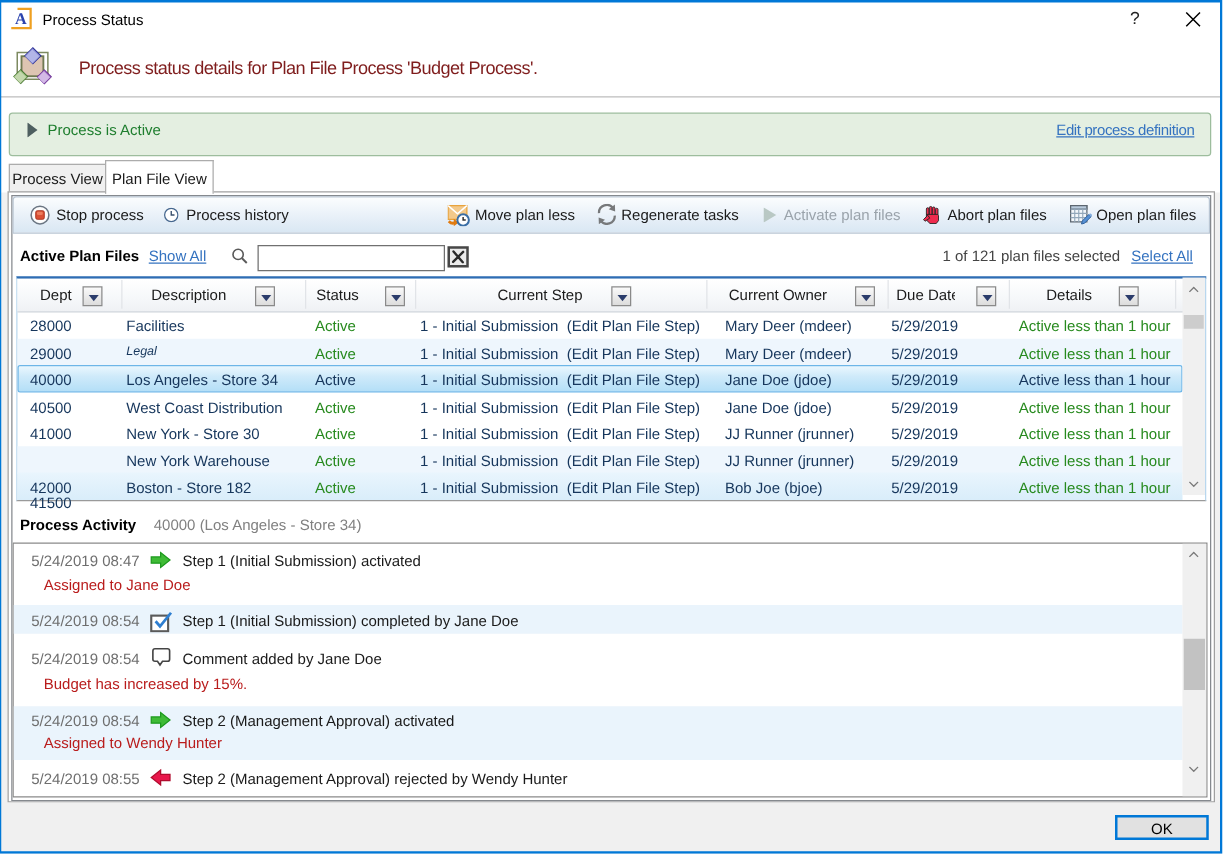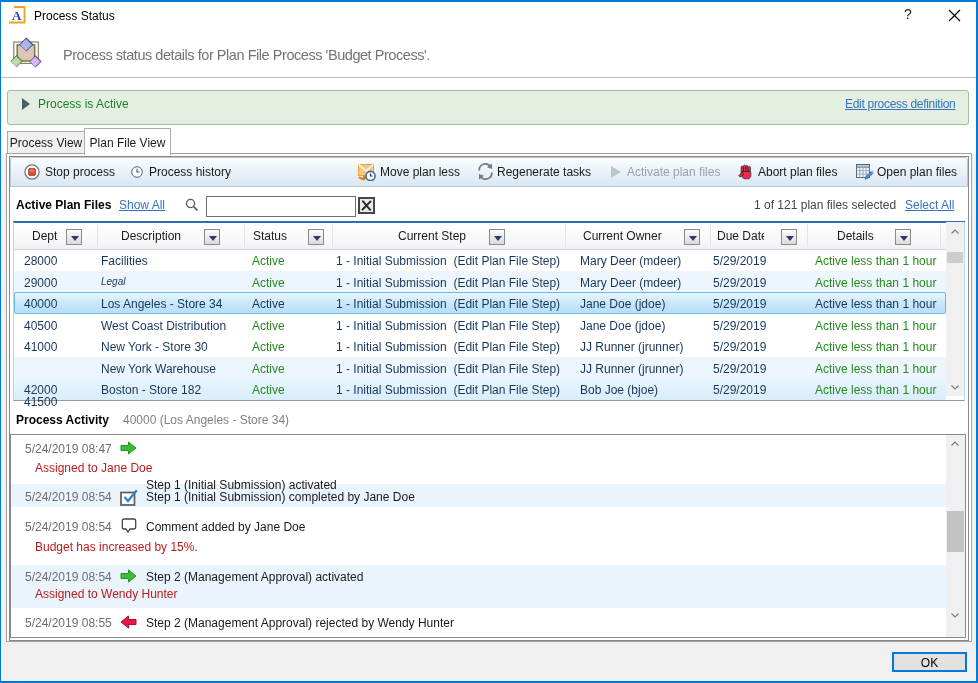--- a/index.html
+++ b/index.html
@@ -9,21 +9,21 @@
 .abs { position:absolute; }
 .link { color:#3573c0; text-decoration:underline; }
 .green { color:#278a1e; }
 .navy { color:#16365c; }
 
 
 .titletxt { left:34px; top:9px; font-size:12px; color:#000; }
 .qmark { left:898px; top:6px; font-size:14px; color:#222; width:20px; text-align:center; }
 
 
-.hdrtext { left:63px; top:47px; font-size:14.5px; letter-spacing:-0.45px; color:#737373; }
+.hdrtext { left:63px; top:47px; font-size:14.5px; letter-spacing:-0.45px; color:#7f1d1d; }
 .hdrsep { left:0; top:77px; width:976px; height:1px; background:#bdbdbd; }
 
 
 .gbar { left:7px; top:90px; width:962px; height:35px; background:#e4efe1; border:1px solid #9dbd9d; border-radius:3px; }
 .gbar-tri { left:21px; top:98px; }
 .gbar-txt { left:38px; top:97px; font-size:12px; color:#1e7e2e; }
 .gbar-link { left:845px; top:97px; font-size:12px; letter-spacing:-0.3px; }
 
 
 .tab { position:absolute; top:131px; height:23px; background:#f0f0f0; border:1px solid #acacac; font-size:12px; color:#1a1a1a; text-align:center; padding-top:4px; }
@@ -283,21 +283,21 @@
 <div class="abs palabel">Process Activity</div>
 <div class="abs pasub">40000 (Los Angeles - Store 34)</div>
 <div class="abs apanel"></div>
 <div id="activity">
 <div class="abs aentry astripe" style="top:484px; height:23px;"></div>
 <div class="abs aentry astripe" style="top:565px; height:43px;"></div>
 <div class="abs ats" style="top:442px;">5/24/2019 08:47</div>
 <svg class="abs" style="left:120px; top:441px;" width="17" height="14" viewBox="0 0 17 14">
   <path d="M1 4.5 H8.5 V1 L16 7 L8.5 13 V9.5 H1 Z" fill="#3fbb36" stroke="#1d9a1d" stroke-width="1"></path>
 </svg>
-<div class="abs amain" style="top:442px;margin-top:36px;">Step 1 (Initial Submission) activated</div>
+<div class="abs amain" style="top:442px;">Step 1 (Initial Submission) activated</div>
 <div class="abs asub" style="top:461px;">Assigned to Jane Doe</div>
 
 <div class="abs ats" style="top:490px;">5/24/2019 08:54</div>
 <svg class="abs" style="left:120px; top:489px;" width="18" height="17" viewBox="0 0 18 17">
   <rect x="1" y="3.5" width="13.5" height="12.5" fill="#fff" stroke="#5a5a5a" stroke-width="1.7"></rect>
   <path d="M4.5 8 L8 12 L16.8 1.2" fill="none" stroke="#2f7fd1" stroke-width="2.2"></path>
 </svg>
 <div class="abs amain" style="top:490px;">Step 1 (Initial Submission) completed by Jane Doe</div>
 
 <div class="abs ats" style="top:520px;">5/24/2019 08:54</div>

